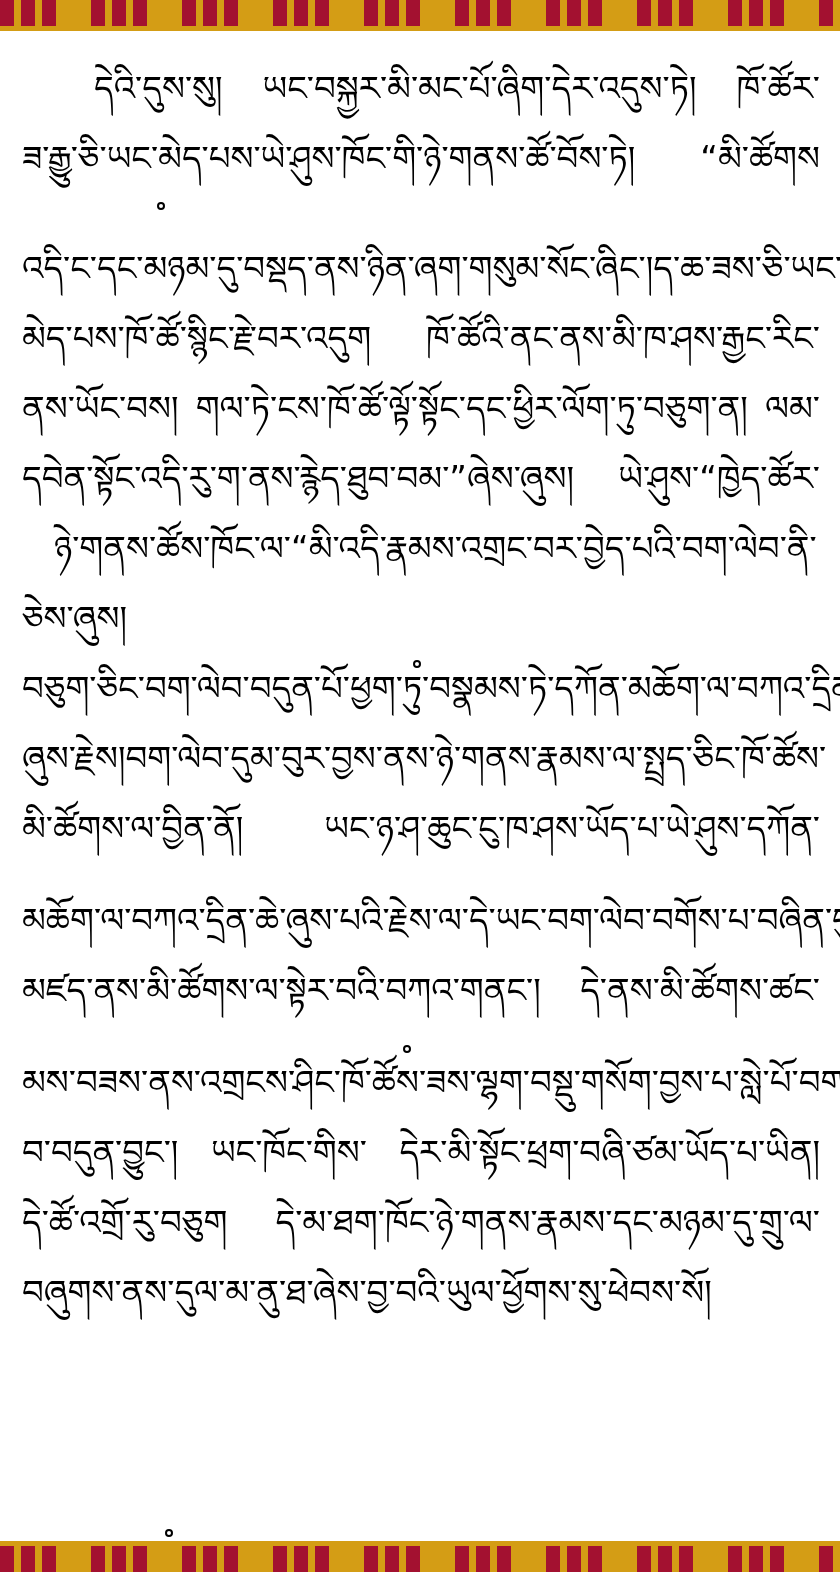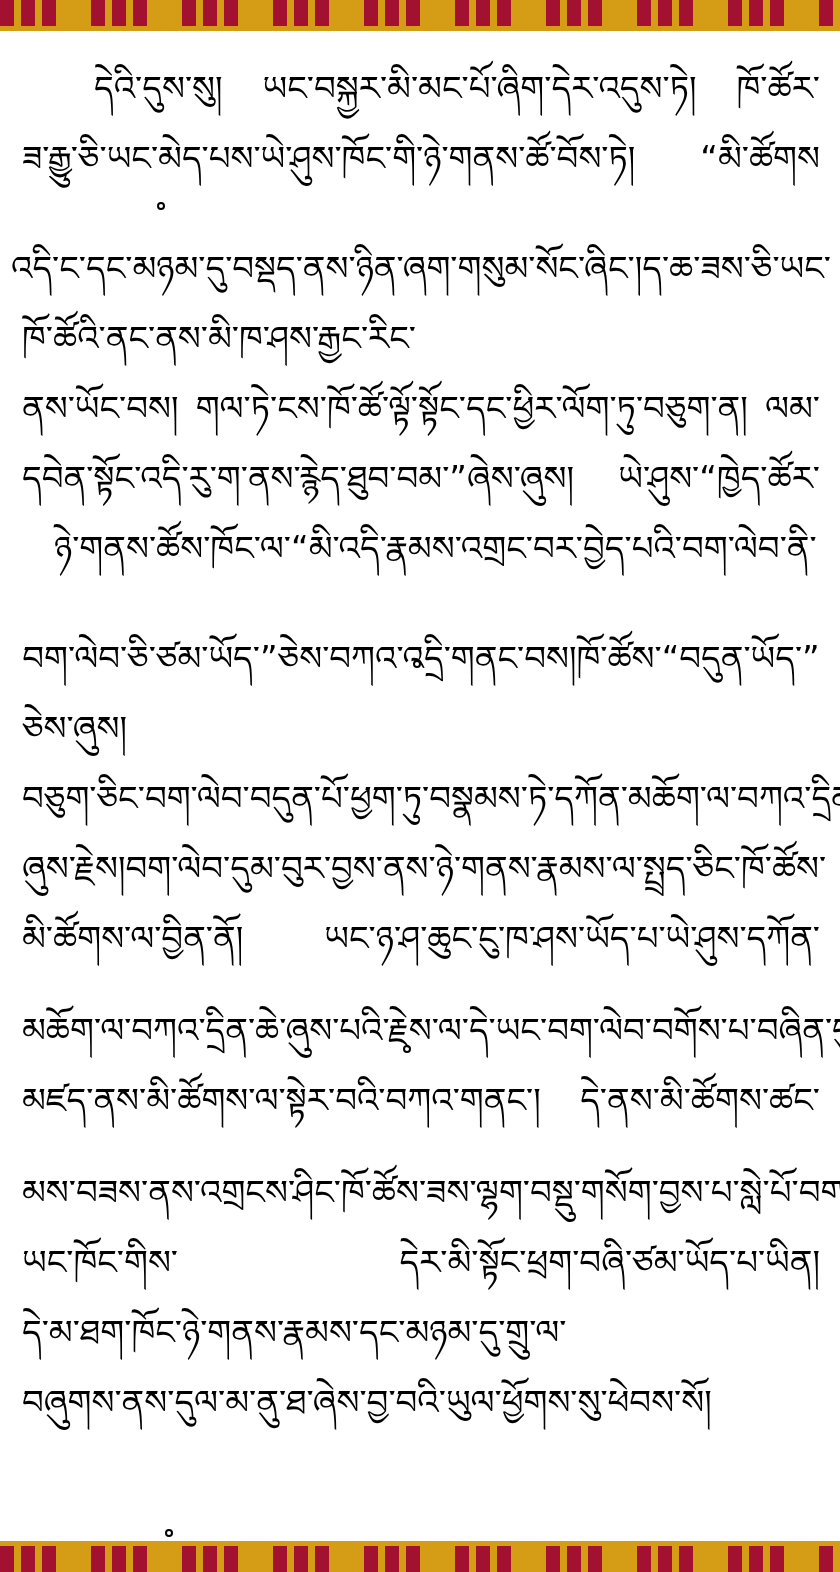--- a/index.html
+++ b/index.html
@@ -33,21 +33,21 @@
     color: #000;
   }
   .line {
     height: 70px;
     font-size: 34px;
     line-height: 58px;
     color: #000;
     white-space: nowrap;
   }
   .line.spread { display: flex; justify-content: space-between; }
-  .line.gap-lg { margin-top: 40px; justify-content: center; }
+  .line.gap-lg { margin-top: 40px; }
   .line.gap-sm { margin-top: 22px; }
   .marker {
     position: absolute;
     width: 8px; height: 8px;
     border: 2px solid #000;
     border-radius: 50%;
     box-sizing: border-box;
   }
 </style>
 </head>
@@ -63,59 +63,58 @@
       </div>
       <div class="line spread">
         <span>ཟ་རྒྱུ་ཅི་ཡང་མེད་པས་ཡེ་ཤུས་ཁོང་གི་ཉེ་གནས་ཚོ་བོས་ཏེ།</span>
         <span>“མི་ཚོགས</span>
       </div>
       <div class="line gap-lg spread">
         <span>འདི་ང་དང་མཉམ་དུ་བསྡད་ནས་ཉིན་ཞག་གསུམ་སོང་ཞིང་།</span>
         <span>ད་ཆ་ཟས་ཅི་ཡང་</span>
       </div>
       <div class="line spread">
+        <span>མེད་པས་ཁོ་ཚོ་སྙིང་རྗེ་བར་འདུག</span>
         <span>ཁོ་ཚོའི་ནང་ནས་མི་ཁ་ཤས་རྒྱང་རིང་</span>
       </div>
       <div class="line spread">
         <span>ནས་ཡོང་བས།</span>
         <span>གལ་ཏེ་ངས་ཁོ་ཚོ་ལྟོ་སྟོང་དང་ཕྱིར་ལོག་ཏུ་བཅུག་ན།</span>
         <span>ལམ་</span>
       </div>
       <div class="line spread">
         <span>དབེན་སྟོང་འདི་རུ་ག་ནས་རྙེད་ཐུབ་བམ་”ཞེས་ཞུས།</span>
         <span>ཡེ་ཤུས་“ཁྱེད་ཚོར་</span>
       </div>
       <div class="line" style="padding-left: 32px;"><span>ཉེ་གནས་ཚོས་ཁོང་ལ་“མི་འདི་རྣམས་འགྲང་བར་བྱེད་པའི་བག་ལེབ་ནི་</span></div>
-      <div class="line gap-lg spread">
-        <span>བག་ལེབ་ཅི་ཙམ་ཡོད་”ཅེས་བཀའ་འདྲི་གནང་བས།</span>
-        <span>ཁོ་ཚོས་“བདུན་ཡོད་”</span>
-      </div>
       <div class="line spread">
         <span>ཅེས་ཞུས།</span>
       </div>
       <div class="line"><span>བཅུག་ཅིང་བག་ལེབ་བདུན་པོ་ཕྱག་ཏུ་བསྣམས་ཏེ་དཀོན་མཆོག་ལ་བཀའ་དྲིན་ཆེ་</span></div>
       <div class="line spread">
         <span>ཞུས་རྗེས།</span>
         <span>བག་ལེབ་དུམ་བུར་བྱས་ནས་ཉེ་གནས་རྣམས་ལ་སྤྲད་ཅིང་ཁོ་ཚོས་</span>
       </div>
       <div class="line spread">
         <span>མི་ཚོགས་ལ་བྱིན་ནོ།</span>
         <span>ཡང་ཉ་ཤ་ཆུང་ངུ་ཁ་ཤས་ཡོད་པ་ཡེ་ཤུས་དཀོན་</span>
       </div>
       <div class="line gap-sm"><span>མཆོག་ལ་བཀའ་དྲིན་ཆེ་ཞུས་པའི་རྗེས་ལ་དེ་ཡང་བག་ལེབ་བགོས་པ་བཞིན་དུ་</span></div>
       <div class="line spread">
         <span>མཛད་ནས་མི་ཚོགས་ལ་སྟེར་བའི་བཀའ་གནང་།</span>
         <span>དེ་ནས་མི་ཚོགས་ཚང་</span>
       </div>
       <div class="line gap-sm"><span>མས་བཟས་ནས་འགྲངས་ཤིང་ཁོ་ཚོས་ཟས་ལྷག་བསྡུ་གསོག་བྱས་པ་སླེ་པོ་བགང་</span></div>
       <div class="line spread">
+        <span>བ་བདུན་བྱུང་།</span>
         <span>ཡང་ཁོང་གིས་</span>
         <span>དེར་མི་སྟོང་ཕྲག་བཞི་ཙམ་ཡོད་པ་ཡིན།</span>
       </div>
       <div class="line spread">
+        <span>དེ་ཚོ་འགྲོ་རུ་བཅུག</span>
         <span>དེ་མ་ཐག་ཁོང་ཉེ་གནས་རྣམས་དང་མཉམ་དུ་གྲུ་ལ་</span>
       </div>
       <div class="line"><span>བཞུགས་ནས་དུལ་མ་ནུ་ཐ་ཞེས་བྱ་བའི་ཡུལ་ཕྱོགས་སུ་ཕེབས་སོ།</span></div>
       <span class="marker" style="left: 157px; top: 171px;"></span>
       <span class="marker" style="left: 413px; top: 629px;"></span>
       <span class="marker" style="left: 403px; top: 1014px;"></span>
       <span class="marker" style="left: 165px; top: 1498px;"></span>
     </div>
   <div class="ornament bottom"></div>
 </div>

